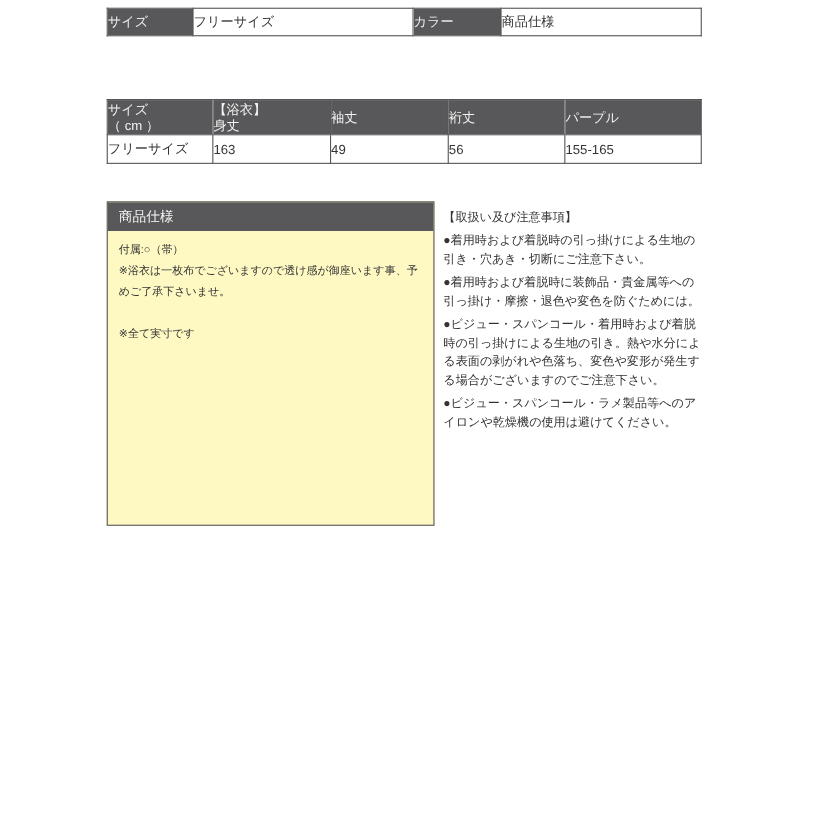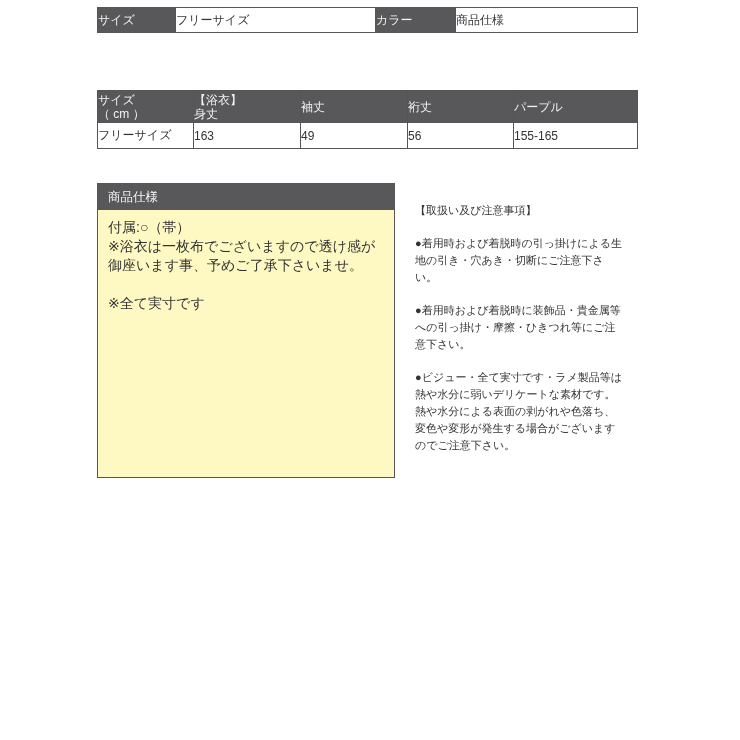--- a/index.html
+++ b/index.html
@@ -59,36 +59,36 @@
   #spec-box .head {
     background: #58585a;
     color: #f5f5f5;
     height: 26px;
     line-height: 26px;
     padding-left: 10px;
     font-size: 12.5px;
   }
   #spec-box .body {
     padding: 8px 10px;
-    font-size: 14px;
+    font-size: 10px;
     line-height: 19px;
     color: #333333;
   }
   #spec-box .body p { margin: 0; min-height: 19px; }
 
   
   #care-block {
     position: absolute;
     left: 399px; top: 186px;
     width: 243px;
     font-size: 11px;
     line-height: 17px;
     color: #333333;
   }
-  #care-block p { margin: 16px; }
+  #care-block p { margin: 4px; }
 </style>
 </head>
 <body>
 
 <table class="tbl" id="info-table">
   <colgroup>
     <col style="width:78px">
       <col style="width:200px">
       <col style="width:80px">
       <col style="width:182px">
@@ -137,15 +137,16 @@
     <p>付属:○（帯）</p>
     <p>※浴衣は一枚布でございますので透け感が御座います事、予めご了承下さいませ。</p>
     <p></p>
     <p>※全て実寸です</p>
   </div>
 </div>
 
 <div id="care-block">
   <p>【取扱い及び注意事項】</p>
   <p>●着用時および着脱時の引っ掛けによる生地の引き・穴あき・切断にご注意下さい。</p>
-  <p>●着用時および着脱時に装飾品・貴金属等への引っ掛け・摩擦・ひきつれ等にご注意下さい。</p>
-  <p>●ビジュー・全て実寸です・ラメ製品等は熱や水分に弱いデリケートな素材です。熱や水分による表面の剥がれや色落ち、変色や変形が発生する場合がございますのでご注意下さい。</p>
+  <p>●着用時および着脱時に装飾品・貴金属等への引っ掛け・摩擦・退色や変色を防ぐためには。</p>
+  <p>●ビジュー・スパンコール・着用時および着脱時の引っ掛けによる生地の引き。熱や水分による表面の剥がれや色落ち、変色や変形が発生する場合がございますのでご注意下さい。</p>
+  <p>●ビジュー・スパンコール・ラメ製品等へのアイロンや乾燥機の使用は避けてください。</p>
 </div>
 
 </body></html>

